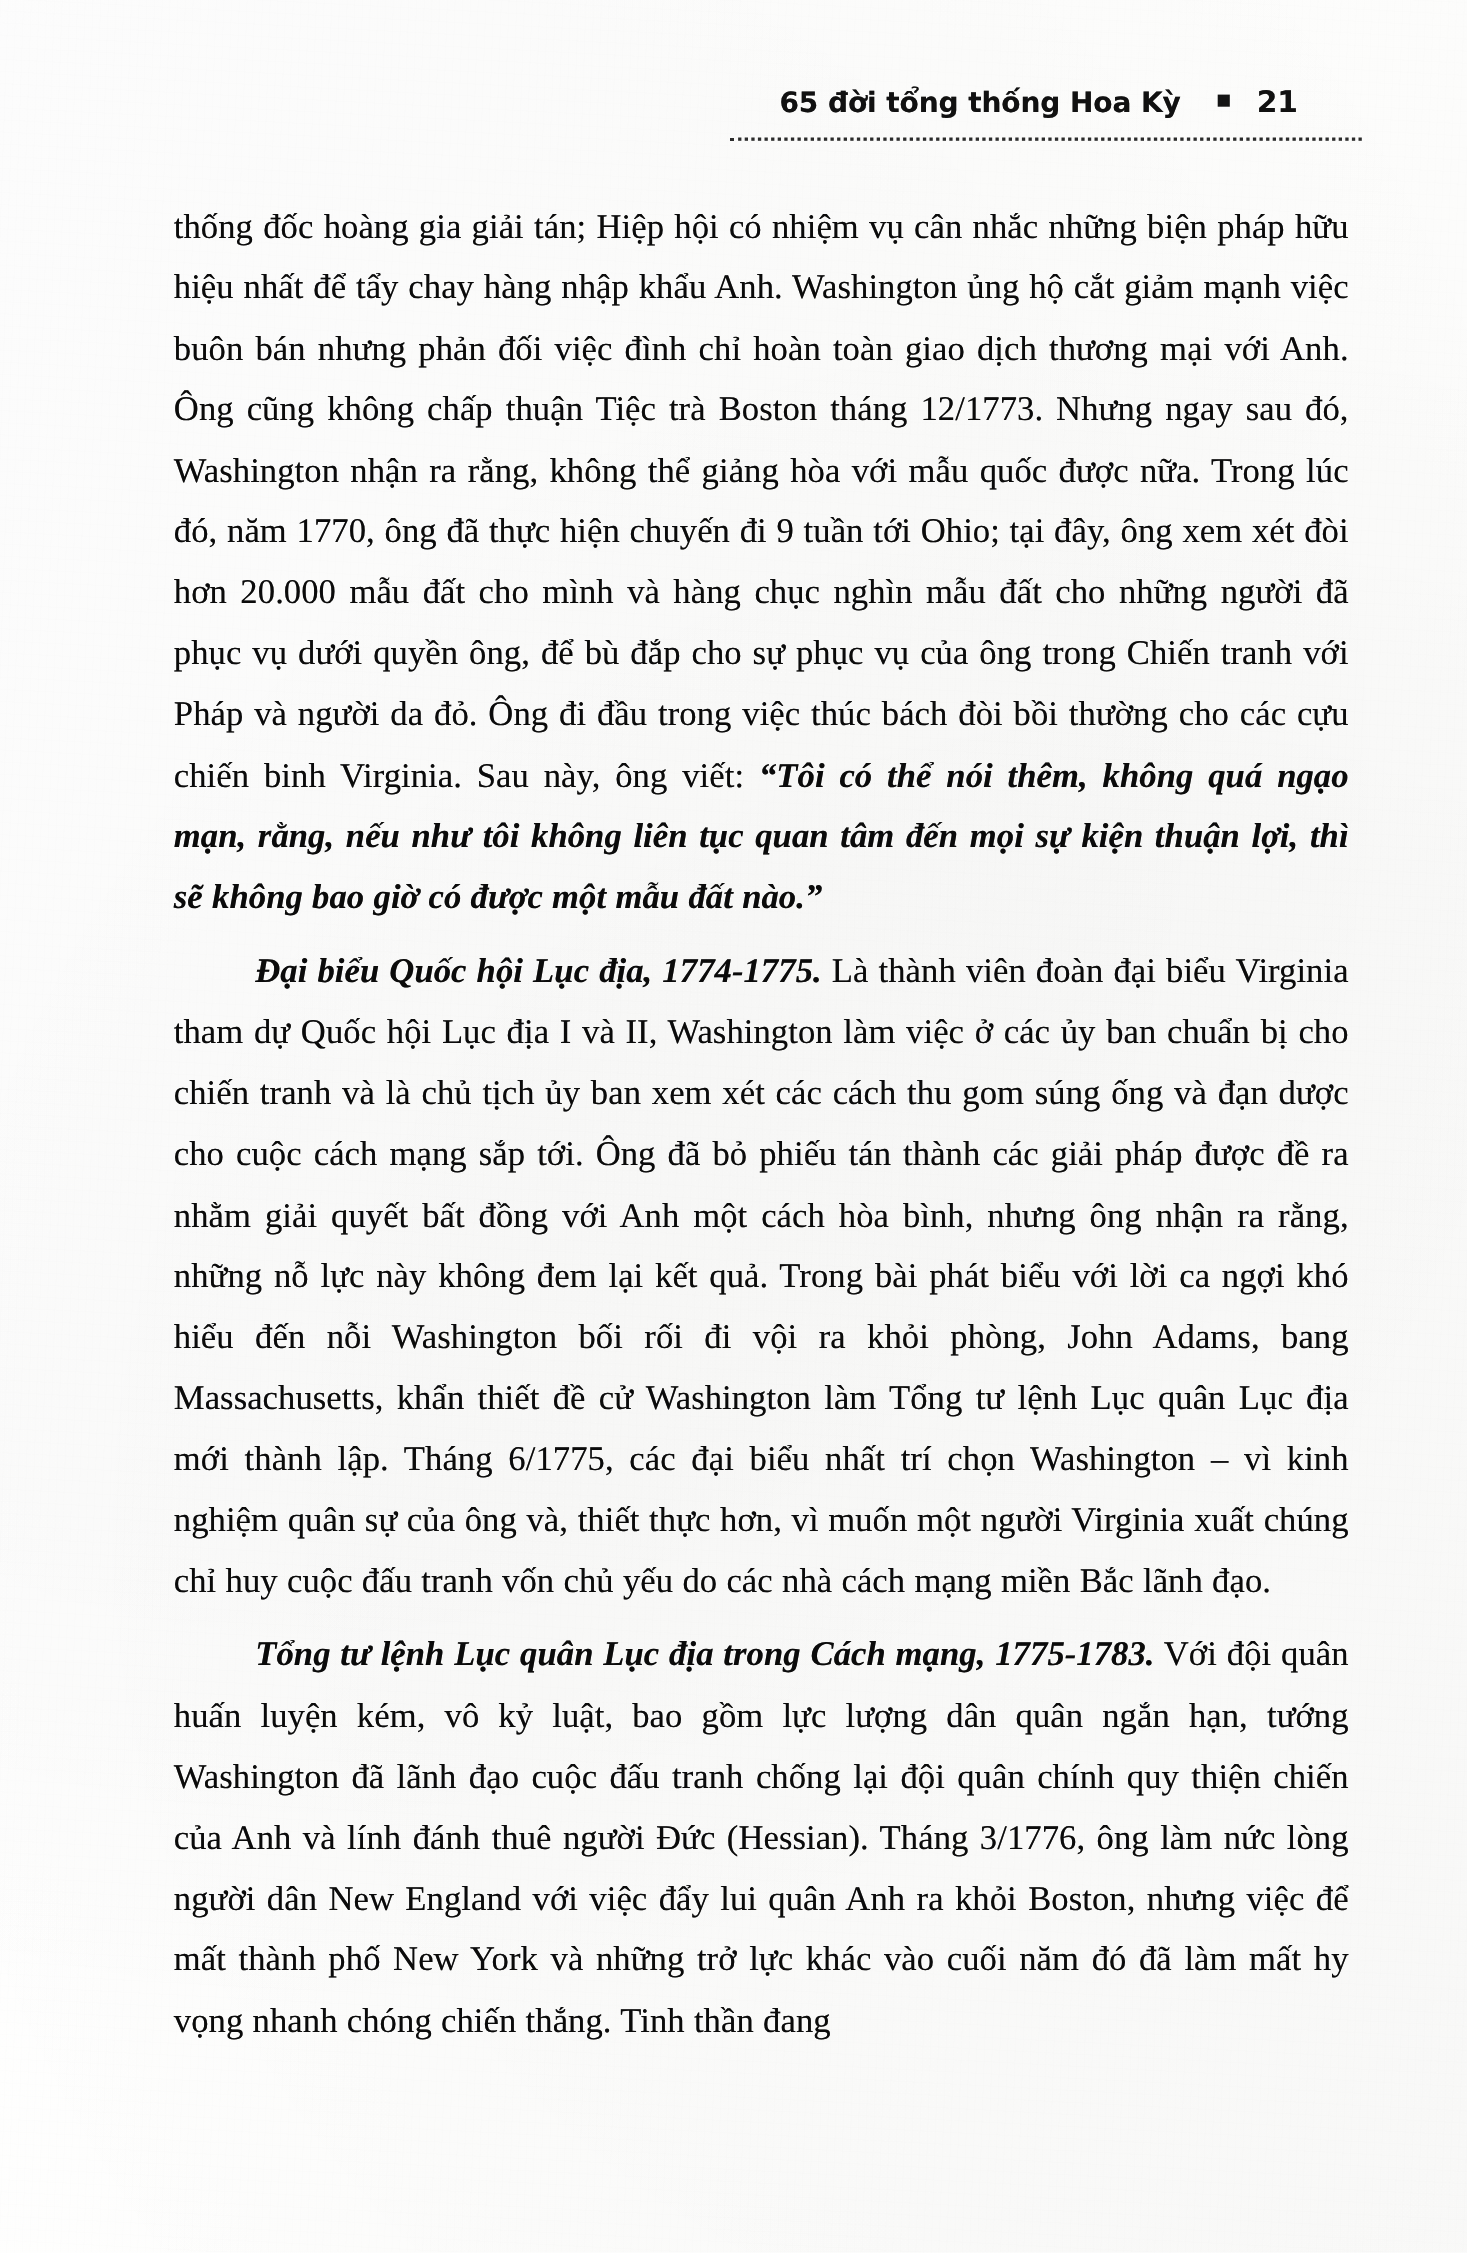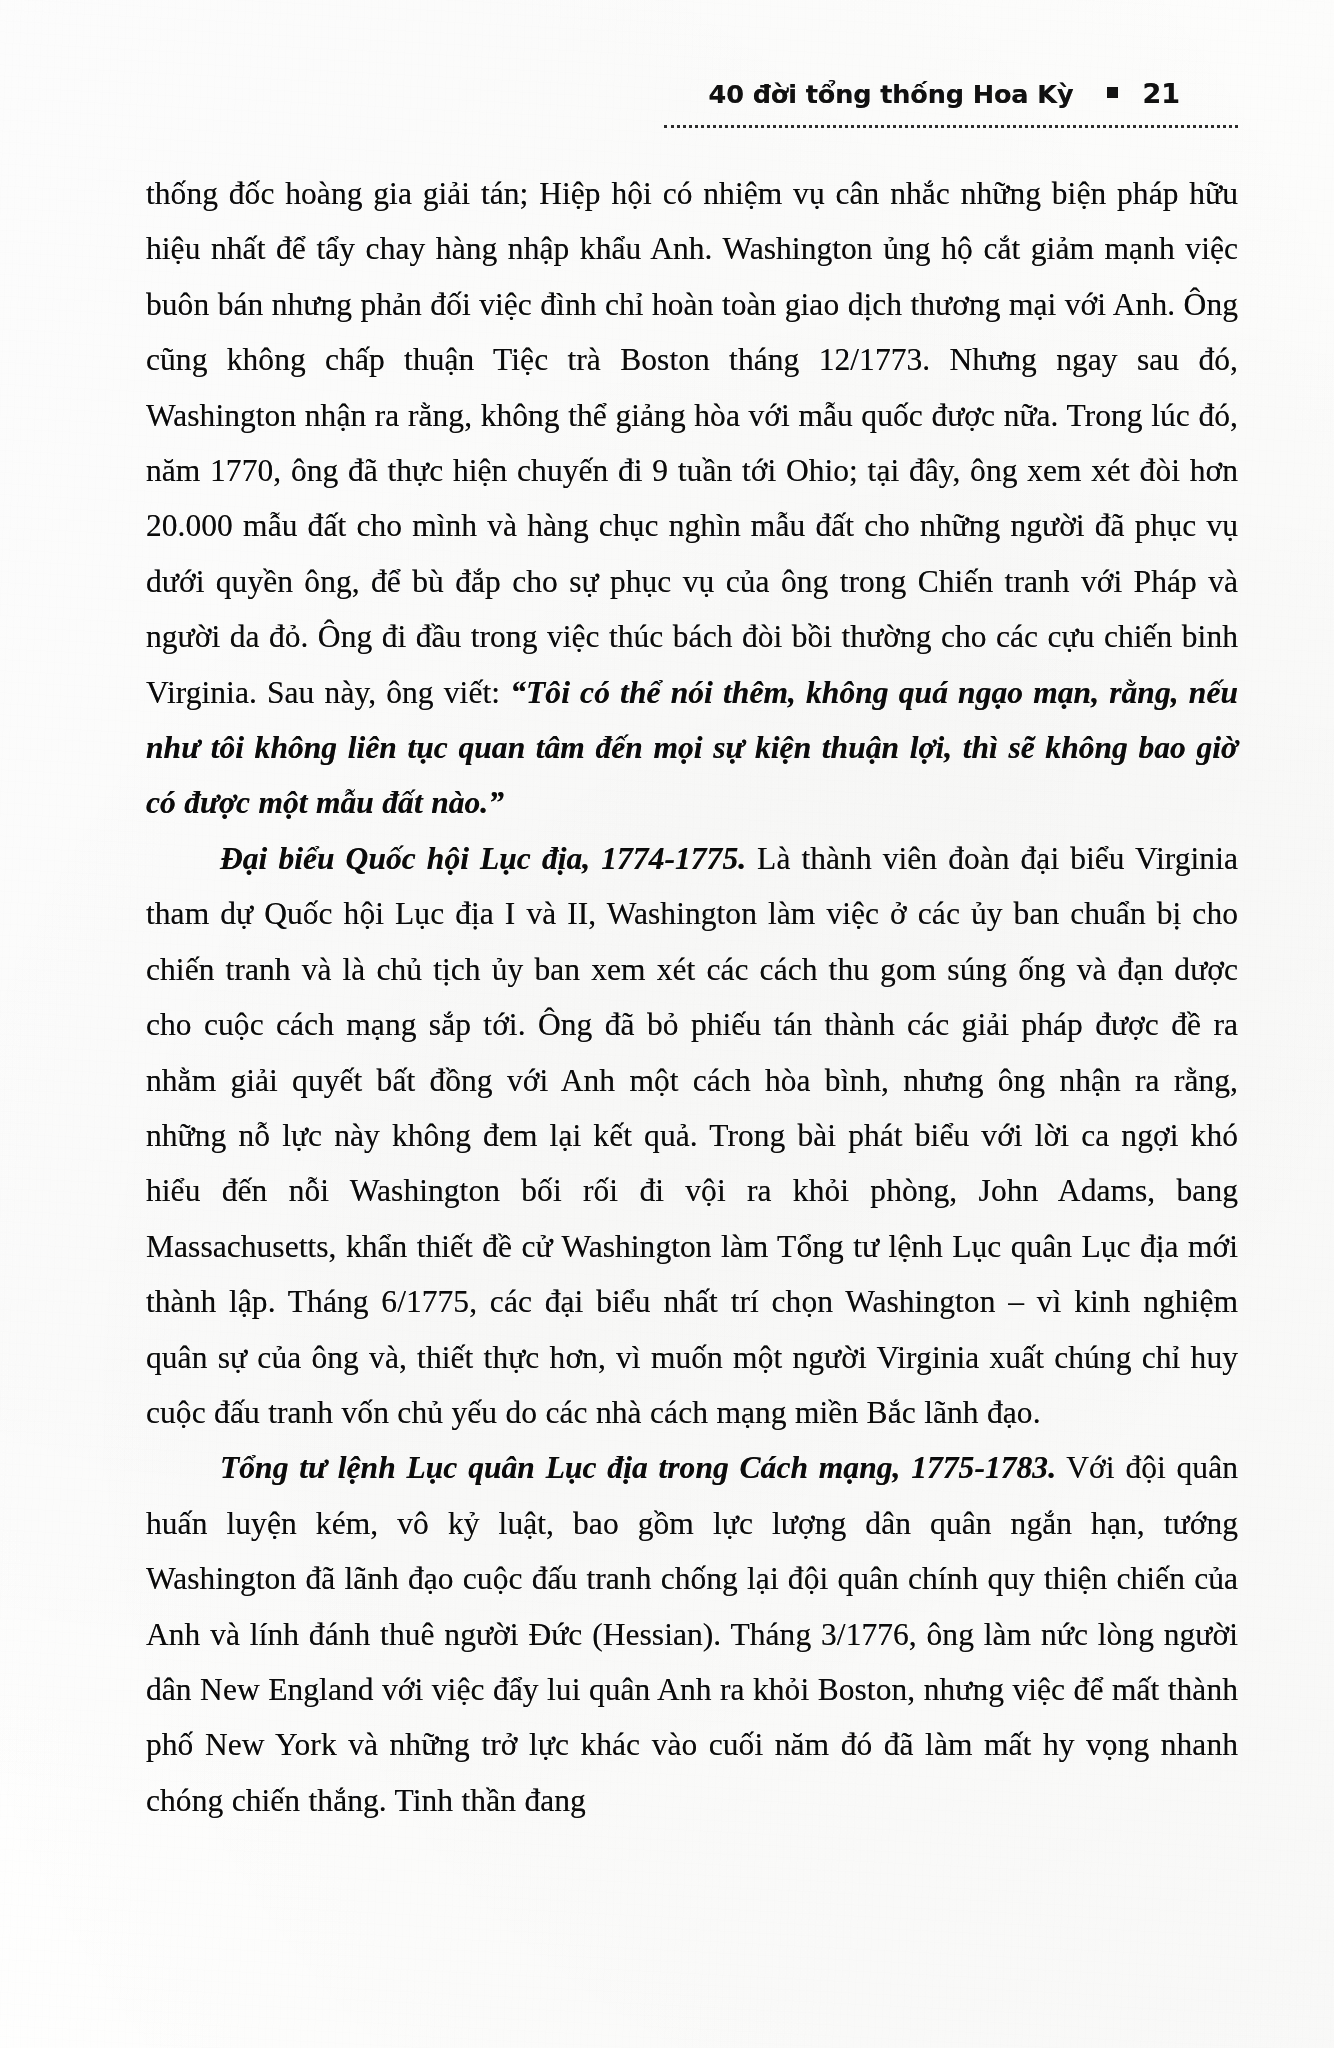--- a/index.html
+++ b/index.html
@@ -89,21 +89,21 @@
   }
 
   
   .body {
     position: absolute;
     left: 146px;
     top: 166px;
     width: 1092px;
   }
   .para {
-    margin: 0;
+    margin: 12px;
     font-size: 31.5px;
     line-height: 55.4px;
     text-align: justify;
     text-align-last: left;
     word-spacing: 0.5px;
     letter-spacing: 0.05px;
     color: #0b0b0b;
     -webkit-font-smoothing: antialiased;
   }
   .para + .para { margin-top: 0; }
@@ -124,21 +124,21 @@
   }
 </style>
 </head>
 <body>
 
 <div class="page">
 
   <div class="header">
     <div class="head-rule"></div>
     <div class="header-inner">
-      <span class="head-title">40 đời tổng thống Hoa Kỳ</span>
+      <span class="head-title">65 đời tổng thống Hoa Kỳ</span>
       <span class="head-sq"></span>
       <span class="head-page">21</span>
     </div>
   </div>
 
   <div class="body">
 
     <p class="para"><span>thống đốc hoàng gia giải tán; Hiệp hội có nhiệm vụ cân nhắc những biện pháp hữu hiệu nhất để tẩy chay hàng nhập khẩu Anh. Washington ủng hộ cắt giảm mạnh việc buôn bán nhưng phản đối việc đình chỉ hoàn toàn giao dịch thương mại với Anh. Ông cũng không chấp thuận Tiệc trà Boston tháng 12/1773. Nhưng ngay sau đó, Washington nhận ra rằng, không thể giảng hòa với mẫu quốc được nữa. Trong lúc đó, năm 1770, ông đã thực hiện chuyến đi 9 tuần tới Ohio; tại đây, ông xem xét đòi hơn 20.000 mẫu đất cho mình và hàng chục nghìn mẫu đất cho những người đã phục vụ dưới quyền ông, để bù đắp cho sự phục vụ của ông trong Chiến tranh với Pháp và người da đỏ. Ông đi đầu trong việc thúc bách đòi bồi thường cho các cựu chiến binh Virginia. Sau này, ông viết: </span><span class="it">“Tôi có thể nói thêm, không quá ngạo mạn, rằng, nếu như tôi không liên tục quan tâm đến mọi sự kiện thuận lợi, thì sẽ không bao giờ có được một mẫu đất nào.”</span></p>
 
     <p class="para indent"><span class="run-head-it">Đại biểu Quốc hội Lục địa, 1774-1775.</span><span> Là thành viên đoàn đại biểu Virginia tham dự Quốc hội Lục địa I và II, Washington làm việc ở các ủy ban chuẩn bị cho chiến tranh và là chủ tịch ủy ban xem xét các cách thu gom súng ống và đạn dược cho cuộc cách mạng sắp tới. Ông đã bỏ phiếu tán thành các giải pháp được đề ra nhằm giải quyết bất đồng với Anh một cách hòa bình, nhưng ông nhận ra rằng, những nỗ lực này không đem lại kết quả. Trong bài phát biểu với lời ca ngợi khó hiểu đến nỗi Washington bối rối đi vội ra khỏi phòng, John Adams, bang Massachusetts, khẩn thiết đề cử Washington làm Tổng tư lệnh Lục quân Lục địa mới thành lập. Tháng 6/1775, các đại biểu nhất trí chọn Washington – vì kinh nghiệm quân sự của ông và, thiết thực hơn, vì muốn một người Virginia xuất chúng chỉ huy cuộc đấu tranh vốn chủ yếu do các nhà cách mạng miền Bắc lãnh đạo.</span></p>

